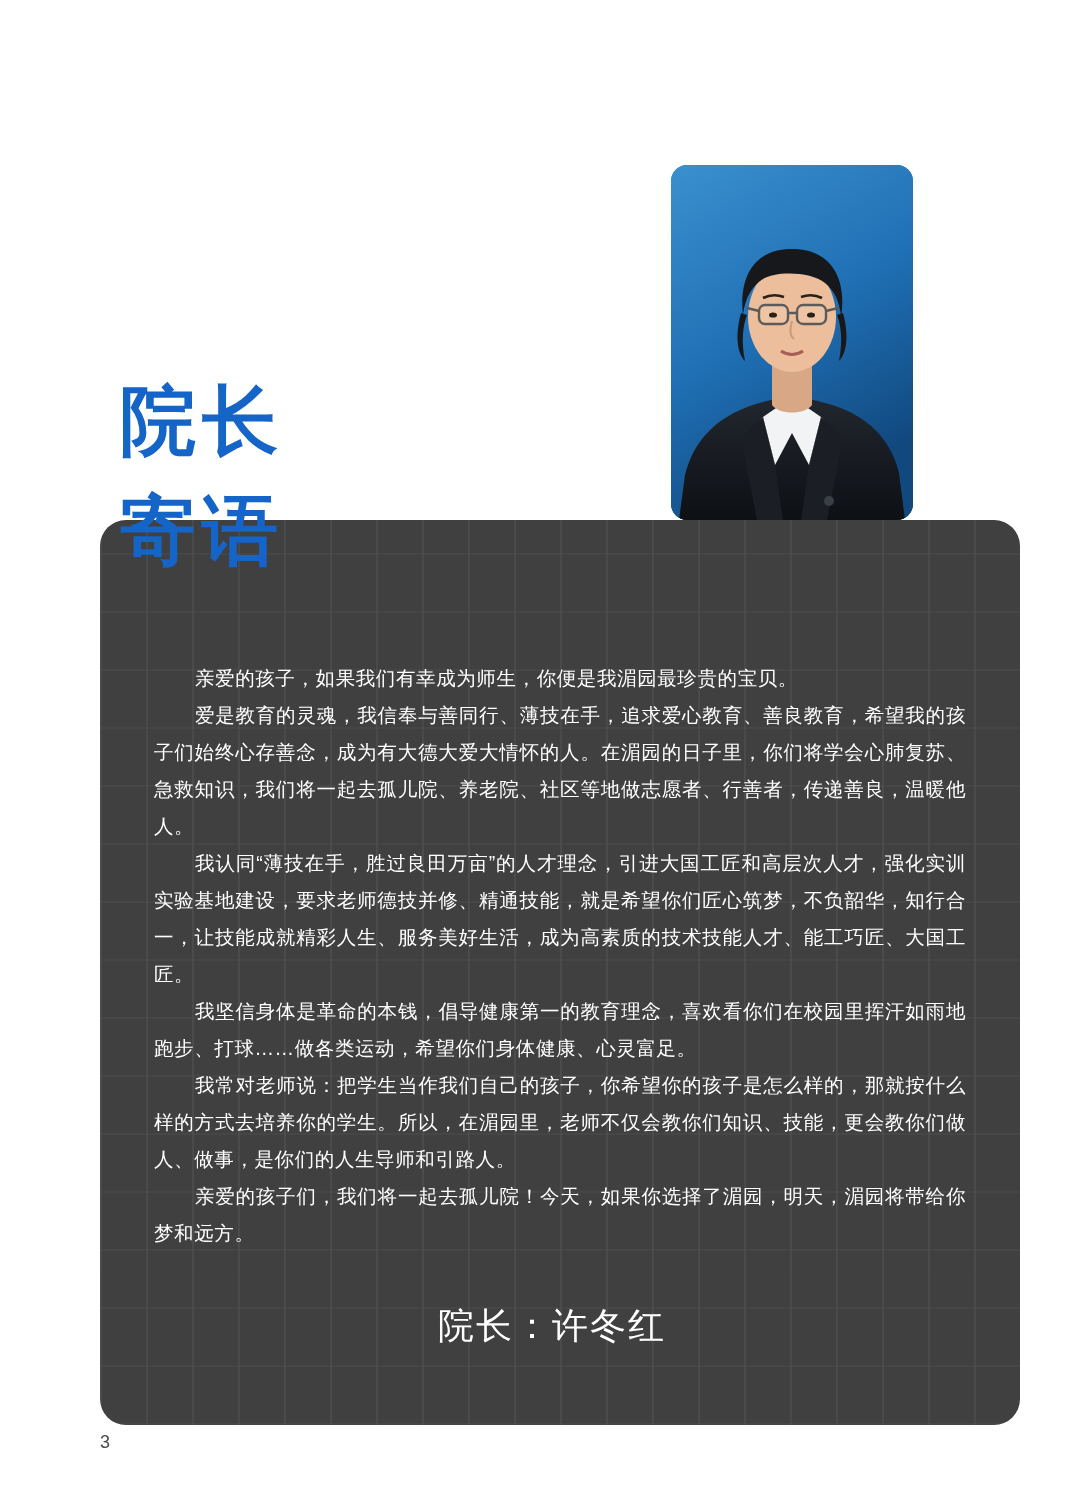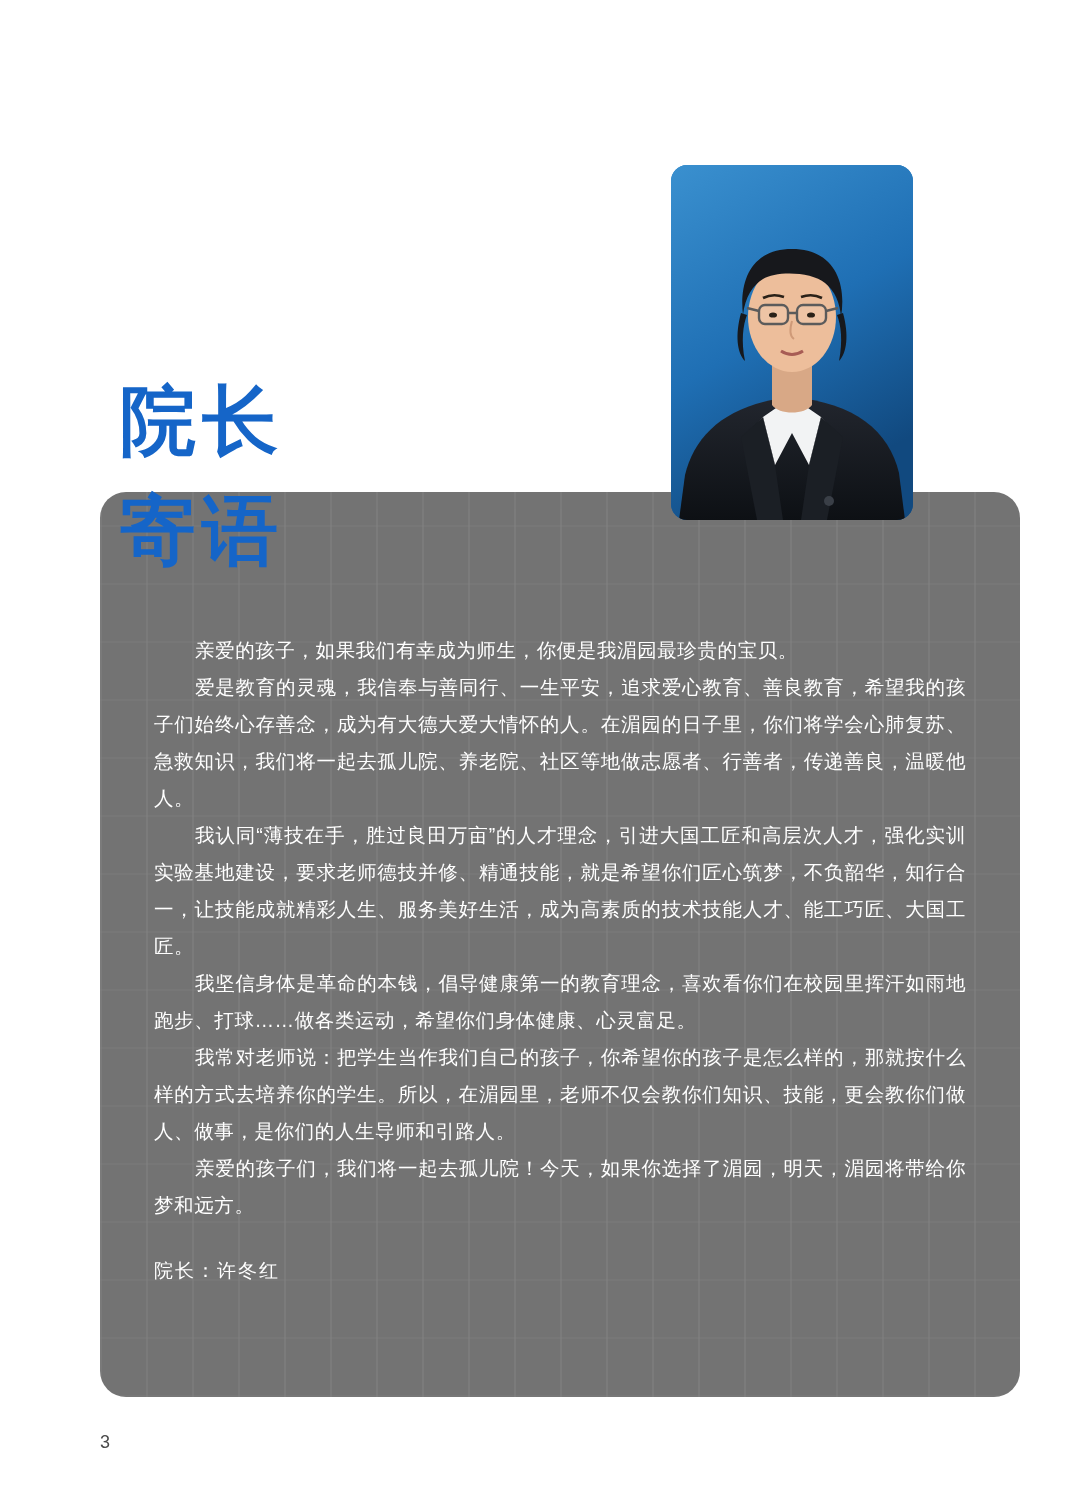--- a/index.html
+++ b/index.html
@@ -48,24 +48,24 @@
     overflow: hidden;
     z-index: 6;
     background: linear-gradient(160deg, #2f86c9 0%, #1f6fb4 45%, #14538f 100%);
   }
   .portrait svg { display: block; width: 100%; height: 100%; }
 
   
   .blue-panel {
     position: absolute;
     left: 100px;
-    top: 492px;
+    top: 520px;
     width: 920px;
     height: 905px;
-    background: #737373;
+    background: #404040;
     border-radius: 26px;
     z-index: 2;
     overflow: hidden;
   }
   
   .panel-pattern {
     position: absolute;
     inset: 0;
     opacity: 0.10;
     background-image:
@@ -81,24 +81,24 @@
   .para {
     color: #ffffff;
     font-size: 19.5px;
     line-height: 37px;
     text-align: justify;
     text-indent: 2.1em;
     letter-spacing: 0.6px;
     margin-bottom: 0px;
   }
   .signature {
-    margin-top: 34px;
-    text-align: left;
+    margin-top: 50px;
+    text-align: center;
     color: #ffffff;
-    font-size: 19px;
+    font-size: 36px;
     letter-spacing: 2px;
     padding-right: 16px;
   }
 
   
   .page-number {
     position: absolute;
     left: 100px;
     top: 1432px;
     font-size: 18px;
@@ -165,21 +165,21 @@
 
       <path d="M121 156 q-4 14 2 18" stroke="#cf9a78" stroke-width="2" fill="none"></path>
       <path d="M110 186 q11 7 22 0" stroke="#a75c54" stroke-width="3" fill="none"></path>
     </svg>
   </div>
 
   <div class="blue-panel">
     <div class="panel-pattern"></div>
     <div class="panel-inner">
       <p class="para">亲爱的孩子，如果我们有幸成为师生，你便是我湄园最珍贵的宝贝。</p>
-      <p class="para">爱是教育的灵魂，我信奉与善同行、一生平安，追求爱心教育、善良教育，希望我的孩子们始终心存善念，成为有大德大爱大情怀的人。在湄园的日子里，你们将学会心肺复苏、急救知识，我们将一起去孤儿院、养老院、社区等地做志愿者、行善者，传递善良，温暖他人。</p>
+      <p class="para">爱是教育的灵魂，我信奉与善同行、薄技在手，追求爱心教育、善良教育，希望我的孩子们始终心存善念，成为有大德大爱大情怀的人。在湄园的日子里，你们将学会心肺复苏、急救知识，我们将一起去孤儿院、养老院、社区等地做志愿者、行善者，传递善良，温暖他人。</p>
       <p class="para">我认同“薄技在手，胜过良田万亩”的人才理念，引进大国工匠和高层次人才，强化实训实验基地建设，要求老师德技并修、精通技能，就是希望你们匠心筑梦，不负韶华，知行合一，让技能成就精彩人生、服务美好生活，成为高素质的技术技能人才、能工巧匠、大国工匠。</p>
       <p class="para">我坚信身体是革命的本钱，倡导健康第一的教育理念，喜欢看你们在校园里挥汗如雨地跑步、打球……做各类运动，希望你们身体健康、心灵富足。</p>
       <p class="para">我常对老师说：把学生当作我们自己的孩子，你希望你的孩子是怎么样的，那就按什么样的方式去培养你的学生。所以，在湄园里，老师不仅会教你们知识、技能，更会教你们做人、做事，是你们的人生导师和引路人。</p>
       <p class="para">亲爱的孩子们，我们将一起去孤儿院！今天，如果你选择了湄园，明天，湄园将带给你梦和远方。</p>
       <div class="signature">院长：许冬红</div>
     </div>
   </div>
 
   <div class="page-number">3</div>
 

